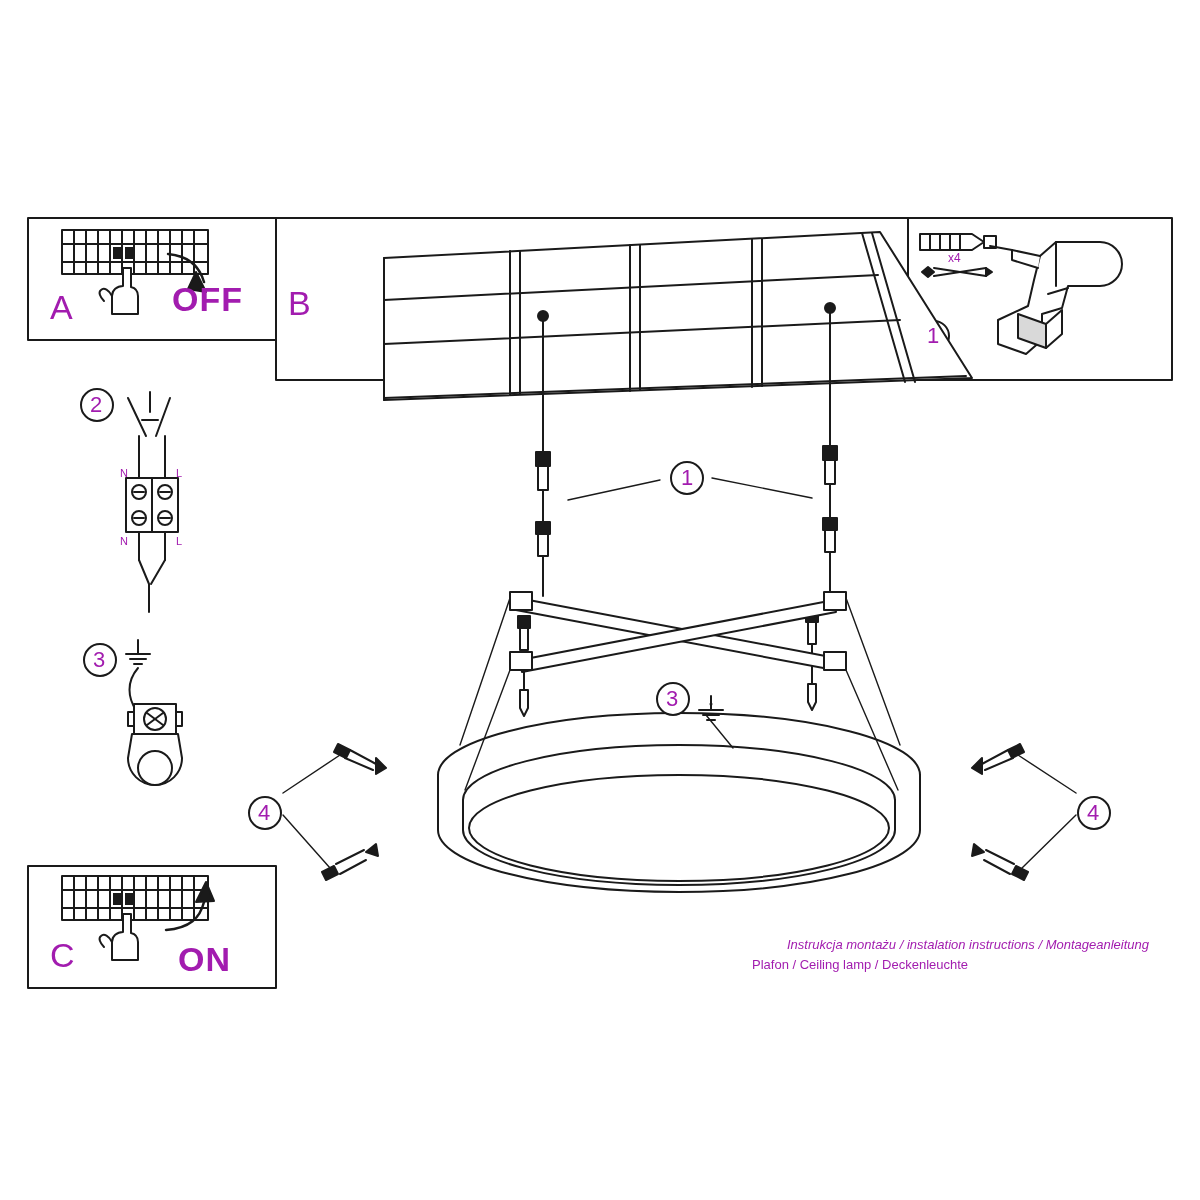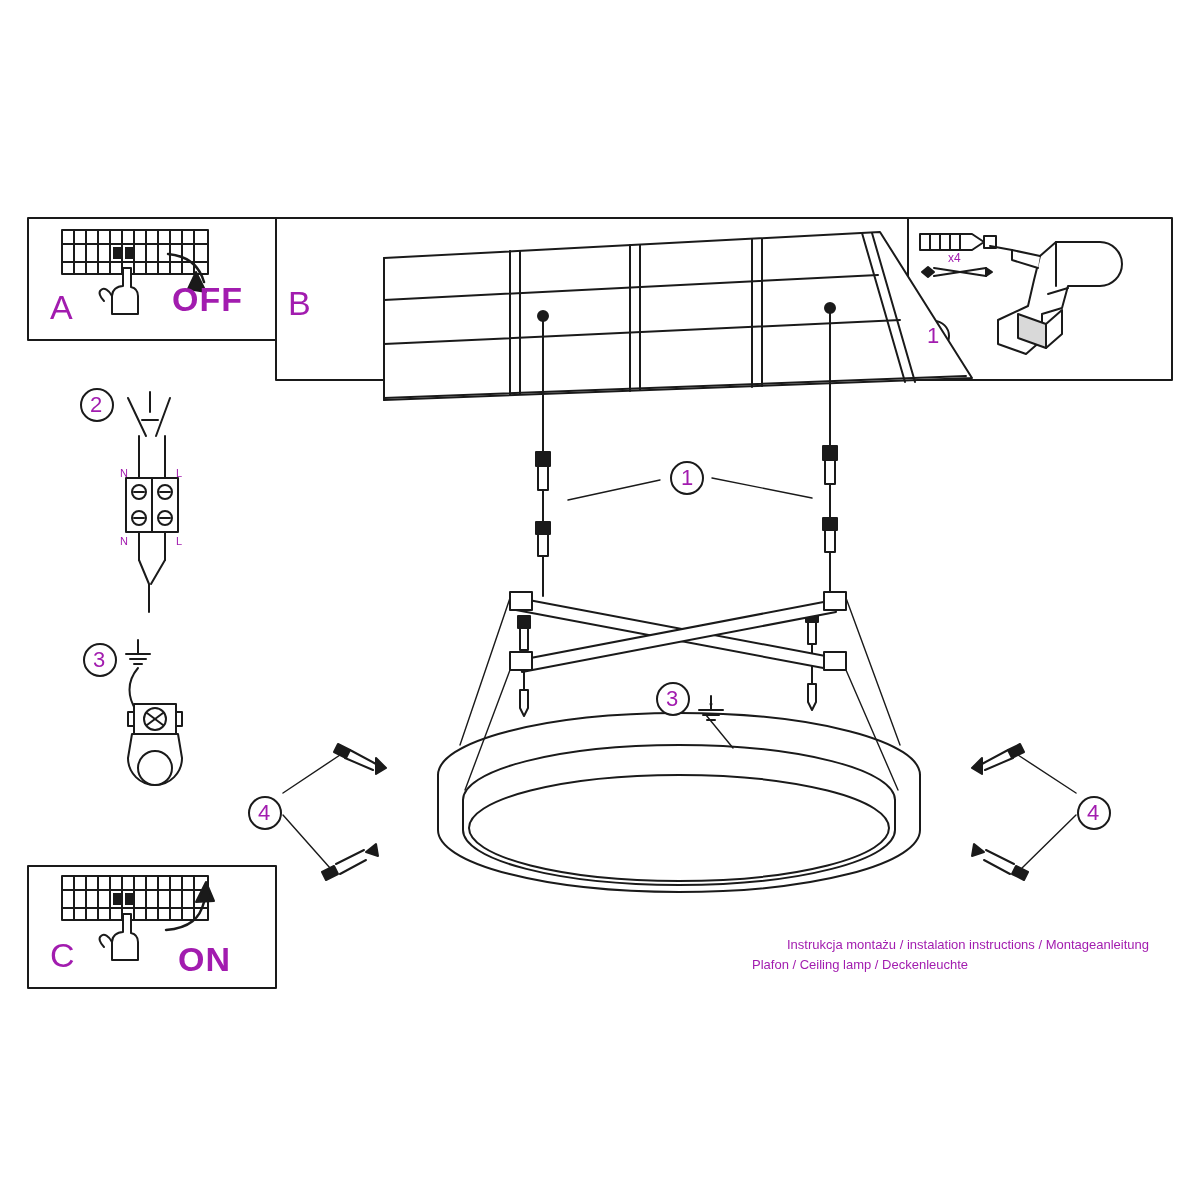--- a/index.html
+++ b/index.html
@@ -346,16 +346,16 @@
   <div class="lbl num" style="left:93px;  top:649px;">3</div>
   <div class="lbl num" style="left:666px; top:688px;">3</div>
   <div class="lbl num" style="left:258px; top:802px;">4</div>
   <div class="lbl num" style="left:1087px;top:802px;">4</div>
 
   <div class="lbl tiny" style="left:120px; top:468px;">N</div>
   <div class="lbl tiny" style="left:176px; top:468px;">L</div>
   <div class="lbl tiny" style="left:120px; top:536px;">N</div>
   <div class="lbl tiny" style="left:176px; top:536px;">L</div>
 
-  <div class="lbl caption" style="left:787px; top:938px;">Instrukcja montażu / instalation instructions / Montageanleitung</div>
+  <div class="lbl caption" style="left:787px; top:938px;font-style:italic;">Instrukcja montażu / instalation instructions / Montageanleitung</div>
   <div class="lbl caption" style="left:752px; top:958px;">Plafon / Ceiling lamp / Deckenleuchte</div>
 
 </div>
 
 </body></html>

